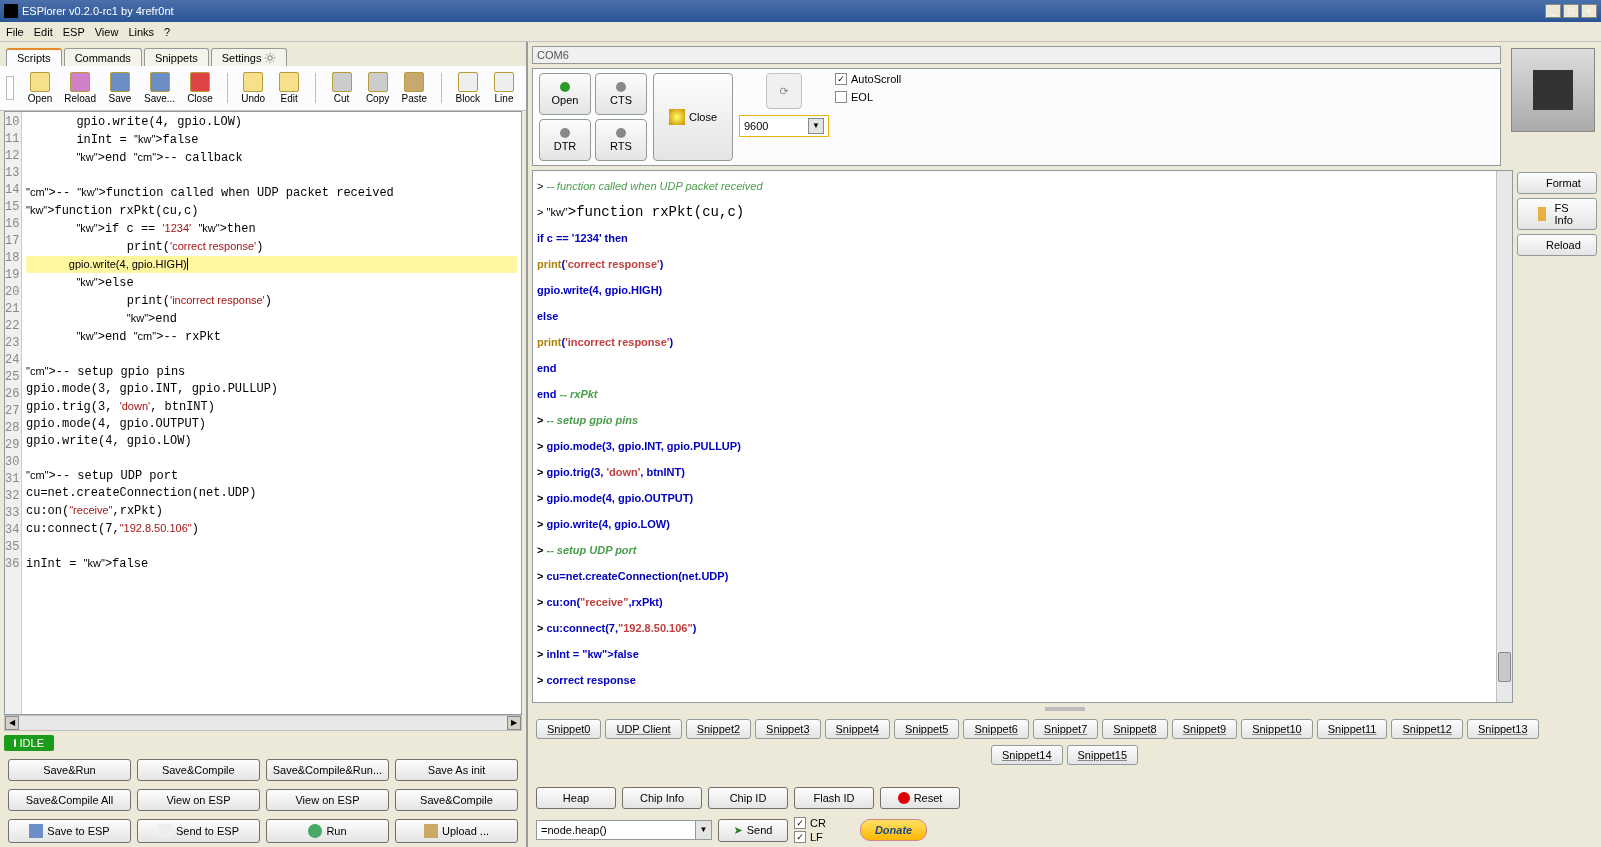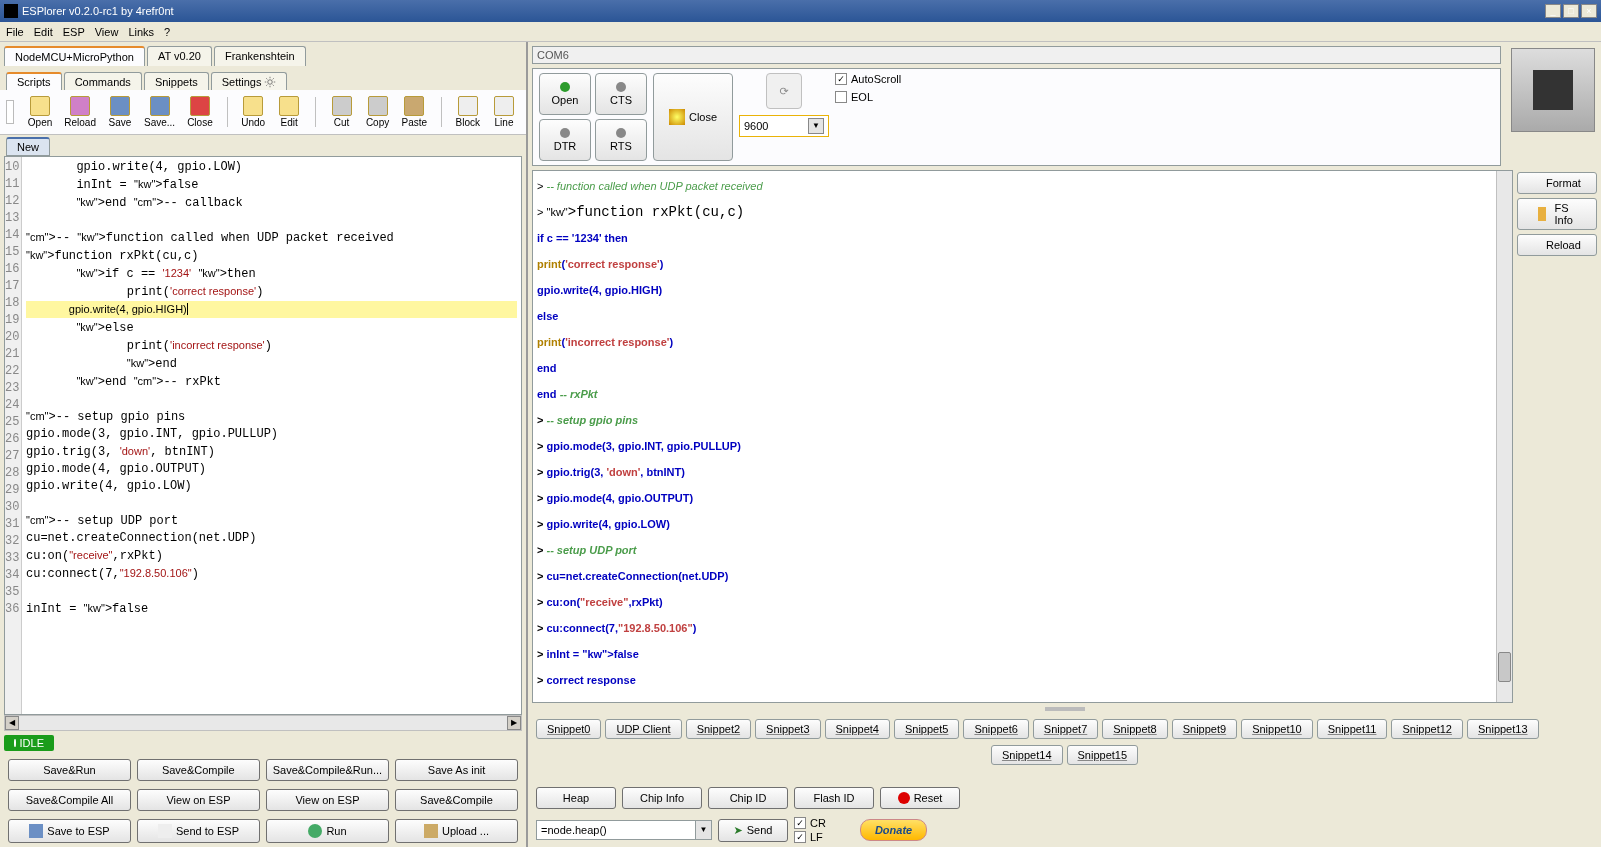--- a/index.html
+++ b/index.html
@@ -115,25 +115,20 @@
   <span class="item">Edit</span>
   <span class="item">ESP</span>
   <span class="item">View</span>
   <span class="item">Links</span>
   <span class="item">?</span>
 </div>
 
 <div class="content">
 
   <div class="splitL">
-    <div class="tabrow">
-      <div class="tab sel">NodeMCU+MicroPython</div>
-      <div class="tab">AT v0.20</div>
-      <div class="tab">Frankenshtein</div>
-    </div>
 
     <div class="subtabrow" style="margin-top:4px;">
       <div class="subtab sel">Scripts</div>
       <div class="subtab">Commands</div>
       <div class="subtab">Snippets</div>
       <div class="subtab">
           <span>Settings</span>
           <svg class="gear" viewBox="0 0 16 16">
             <circle cx="8" cy="8" r="3" fill="none" stroke="#555"></circle>
             <path d="M8 1v2M8 13v2M1 8h2M13 8h2M3 3l1.5 1.5M11.5 11.5L13 13M3 13l1.5-1.5M11.5 4.5L13 3" stroke="#555"></path>
@@ -197,23 +192,20 @@
             <div class="ic" style="background:#eee"></div>
             <span>Block</span>
           </div>
         <div class="toolbtn">
             <div class="ic" style="background:#eee"></div>
             <span>Line</span>
           </div>
       </div>
     </div>
 
-    <div class="filetabs">
-      <div class="filetab">New</div>
-    </div>
 
     <div class="editor-wrap">
       <div class="gutter" id="gutter">10<br>11<br>12<br>13<br>14<br>15<br>16<br>17<br>18<br>19<br>20<br>21<br>22<br>23<br>24<br>25<br>26<br>27<br>28<br>29<br>30<br>31<br>32<br>33<br>34<br>35<br>36<br></div>
       <div class="code" id="code">       gpio.write(4, gpio.LOW)
        inInt = <span class="&lt;span">"kw"</span>&gt;false
        <span class="&lt;span">"kw"</span>&gt;end <span class="&lt;span">"cm"</span>&gt;-- callback
 
 <span class="&lt;span">"cm"</span>&gt;-- <span class="&lt;span">"kw"</span>&gt;function called when UDP packet received
 <span class="&lt;span">"kw"</span>&gt;function rxPkt(cu,c)
        <span class="&lt;span">"kw"</span>&gt;if c == <span class="st">'1234'</span> <span class="&lt;span">"kw"</span>&gt;then

